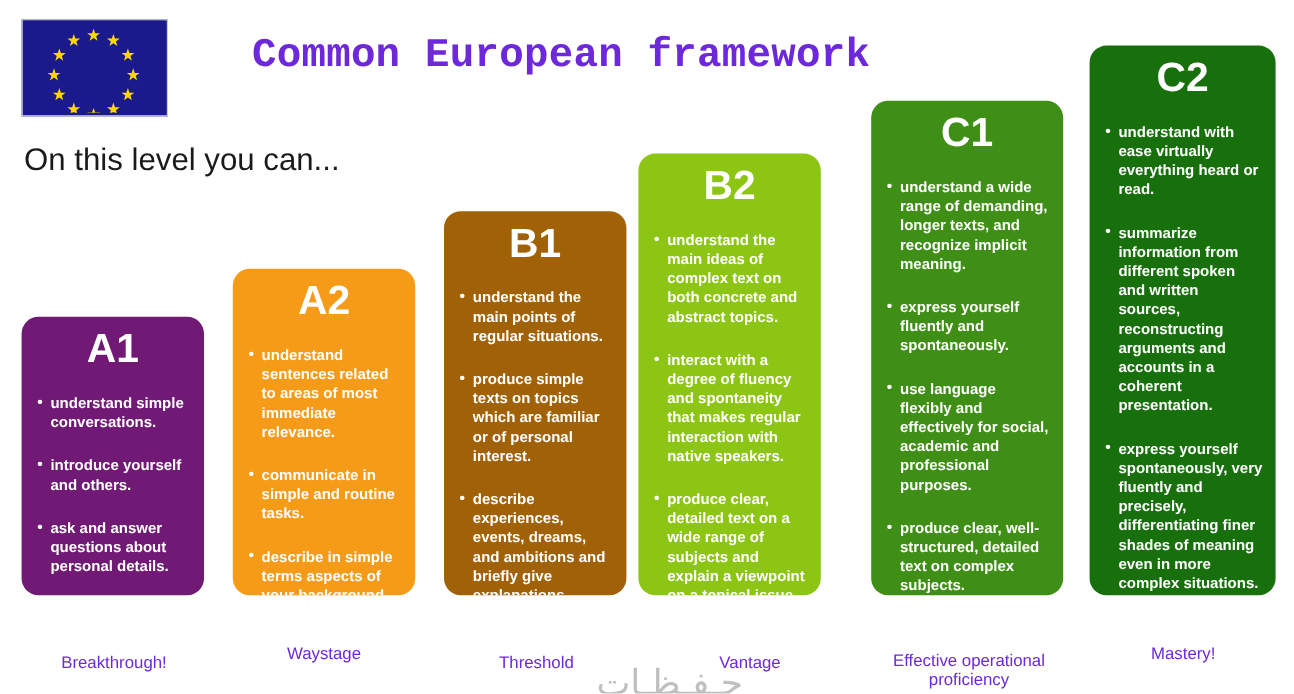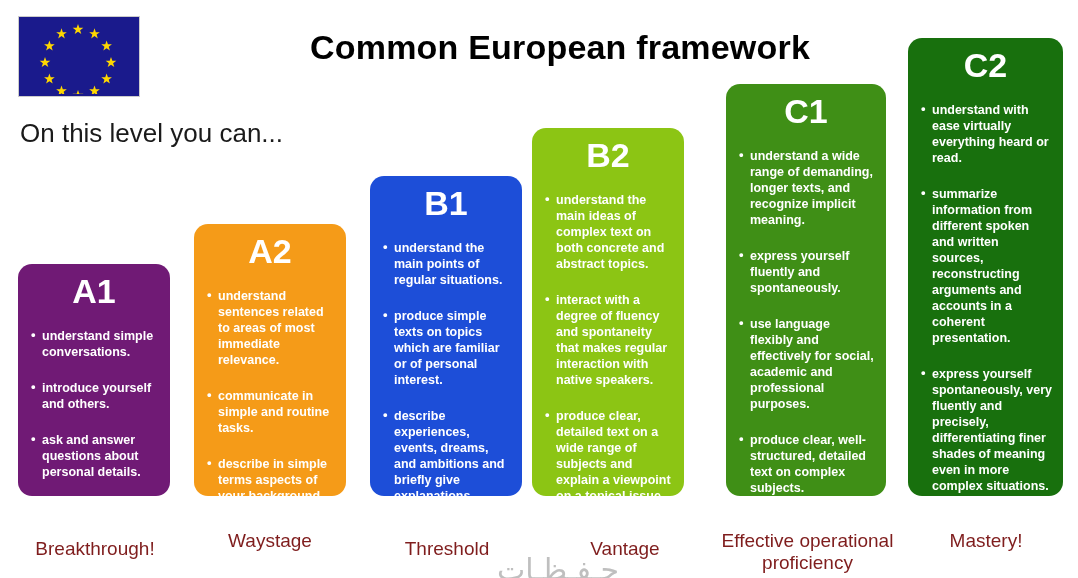--- a/index.html
+++ b/index.html
@@ -26,25 +26,26 @@
     border: 1px solid #cccccc;
   }
   .eu-flag svg { display: block; }
 
   
   .main-title {
     position: absolute;
     left: 210px;
     top: 28px;
     width: 600px;
-    text-align: right;
+    text-align: left;
     font-size: 34px;
     font-weight: bold;
-    color: #000000;
+    color: #6d28d9;
     letter-spacing: 0.2px;
+    font-family: Liberation Mono, monospace;
   }
   .subtitle {
     position: absolute;
     left: 20px;
     top: 118px;
     font-size: 26px;
     color: #1a1a1a;
     text-align: center;
   }
 
@@ -93,22 +94,22 @@
     position: absolute;
     left: -11px;
     top: -1px;
     font-size: 13px;
   }
   .caption {
     position: absolute;
     bottom: 18px;
     width: 100%;
     text-align: center;
-    font-size: 19px;
-    color: #7f1d1d;
+    font-size: 14px;
+    color: #6d28d9;
     line-height: 1.15;
   }
 
   
   #col-0 { left: 18px;  width: 152px; height: 232px; }
   #col-1 { left: 194px; width: 152px; height: 272px; }
   #col-2 { left: 370px; width: 152px; height: 320px; }
   #col-3 { left: 532px; width: 152px; height: 368px; }
   #col-4 { left: 726px; width: 160px; height: 412px; }
   #col-5 { left: 908px; width: 155px; height: 458px; }
@@ -202,21 +203,21 @@
       <ul>
         <li>understand sentences related to areas of most immediate relevance.</li>
         <li>communicate in simple and routine tasks.</li>
         <li>describe in simple terms aspects of your background.</li>
       </ul>
     </div>
   </div>
   <div class="caption" id="cap-1">Waystage</div>
 
   <div class="column" id="col-2">
-    <div class="card" style="background: #1d4ed8;">
+    <div class="card" style="background: #a16207;">
       <div class="card-level">B1</div>
       <ul>
         <li>understand the main points of regular situations.</li>
         <li>produce simple texts on topics which are familiar or of personal interest.</li>
         <li>describe experiences, events, dreams, and ambitions and briefly give explanations.</li>
       </ul>
     </div>
   </div>
   <div class="caption" id="cap-2">Threshold</div>
 

